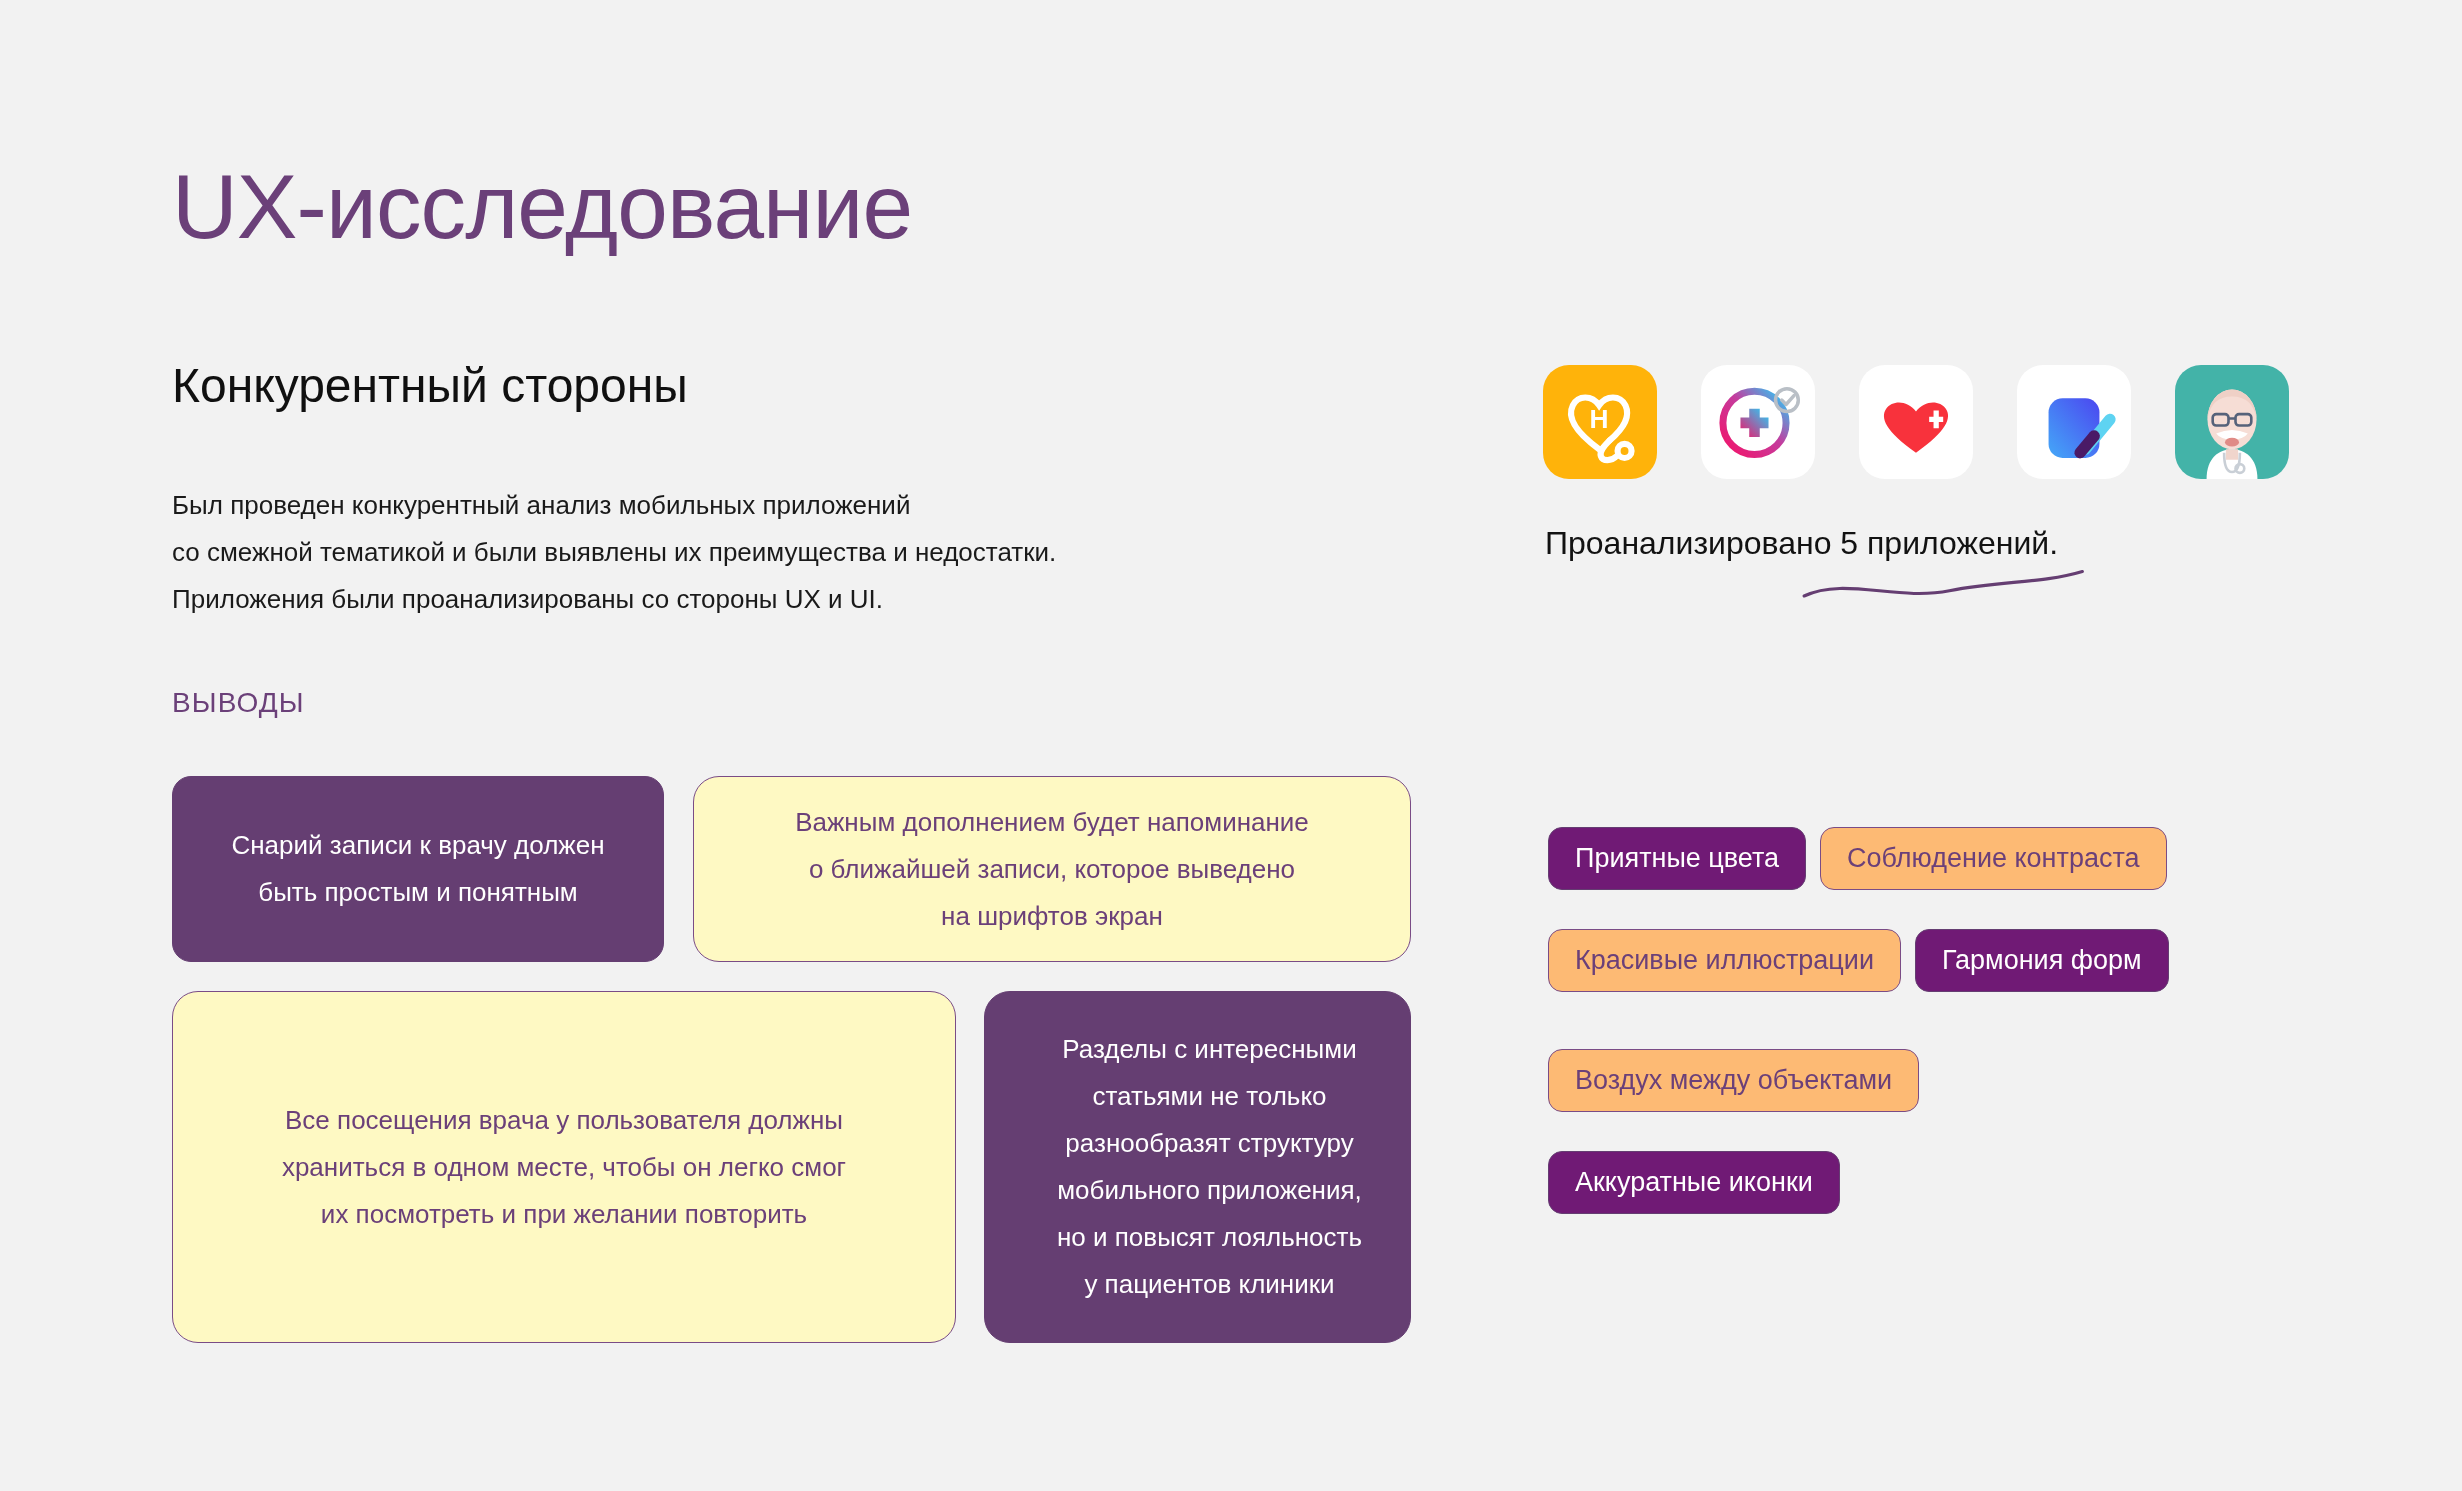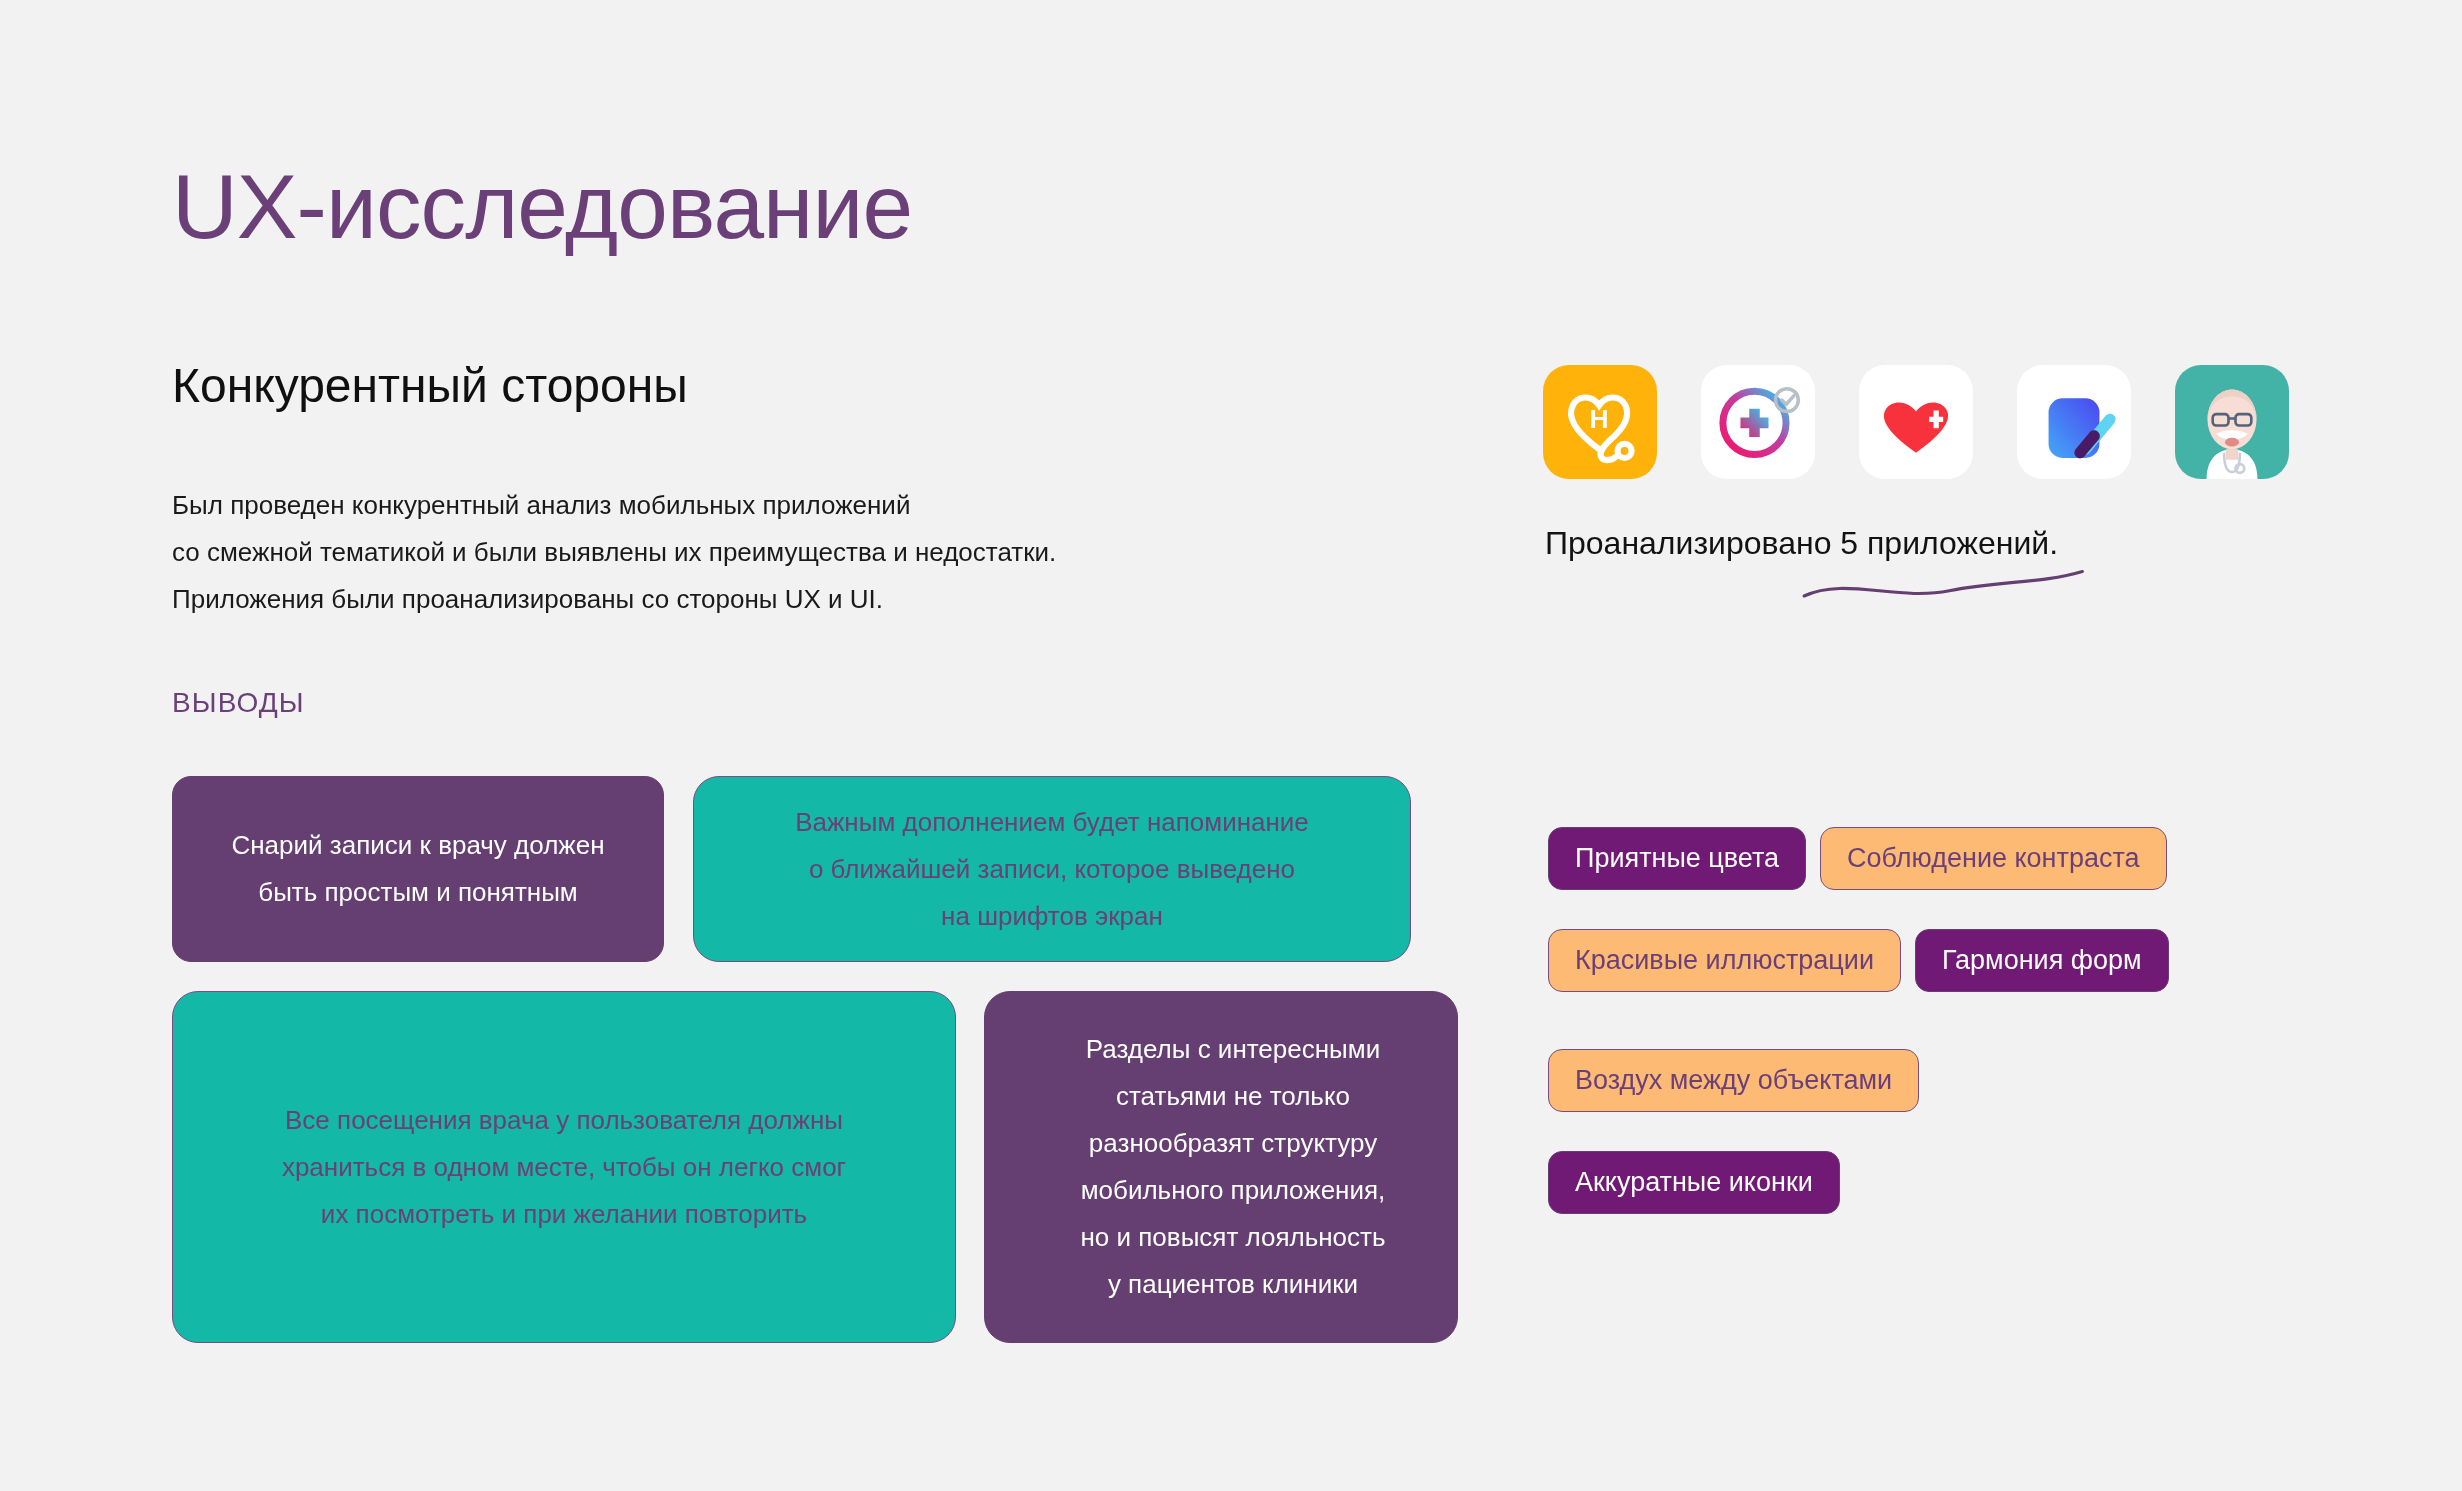--- a/index.html
+++ b/index.html
@@ -78,29 +78,29 @@
     line-height: 47px;
   }
   .card .ln { display: block; white-space: nowrap; }
 
   .card.filled {
     background: #653E72;
     color: #FFFFFF;
     border: 1.8px solid #653E72;
   }
   .card.outlined {
-    background: #14b8a6;
+    background: #fef9c3;
     color: #6B4079;
     border: 1.8px solid #7A4C86;
   }
 
   .card-1 { left: 0px;   top: 0px;   width: 492px; height: 186px; border-radius: 19px; }
   .card-2 { left: 521px; top: 0px;   width: 718px; height: 186px; }
   .card-3 { left: 0px;   top: 215px; width: 784px; height: 352px; }
-  .card-4 { left: 812px; top: 215px; width: 474px; height: 352px; padding-left: 24px; }
+  .card-4 { left: 812px; top: 215px; width: 427px; height: 352px; padding-left: 24px; }
 
   
   .apps {
     position: absolute;
     left: 1543px;
     top: 365px;
     display: flex;
     gap: 44px;
   }
   .app-icon {

